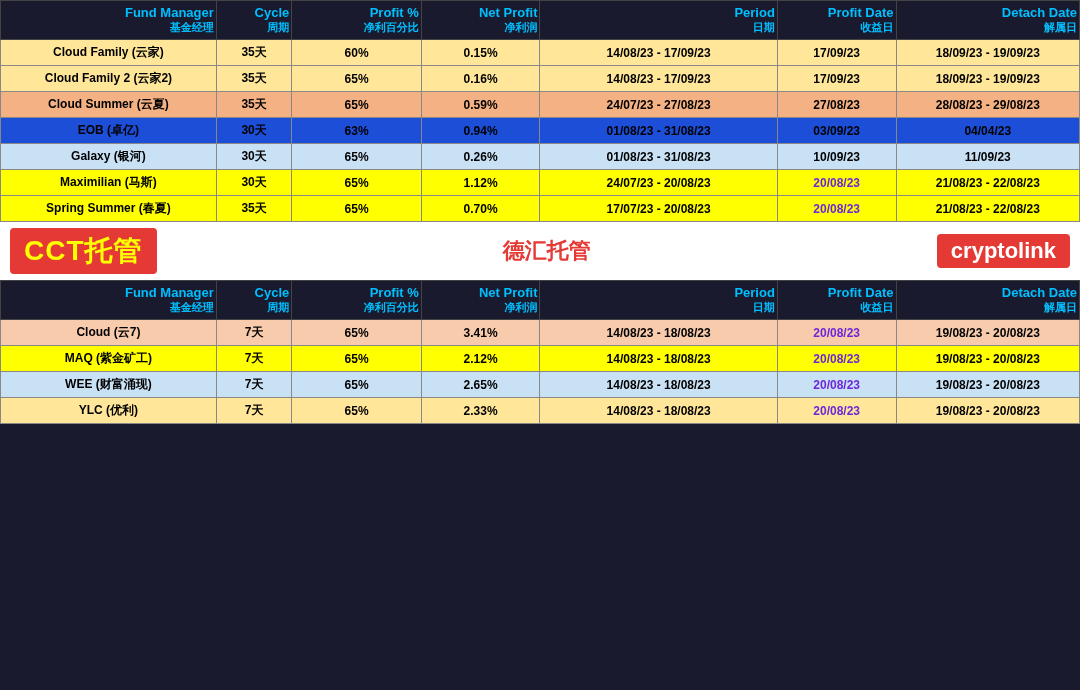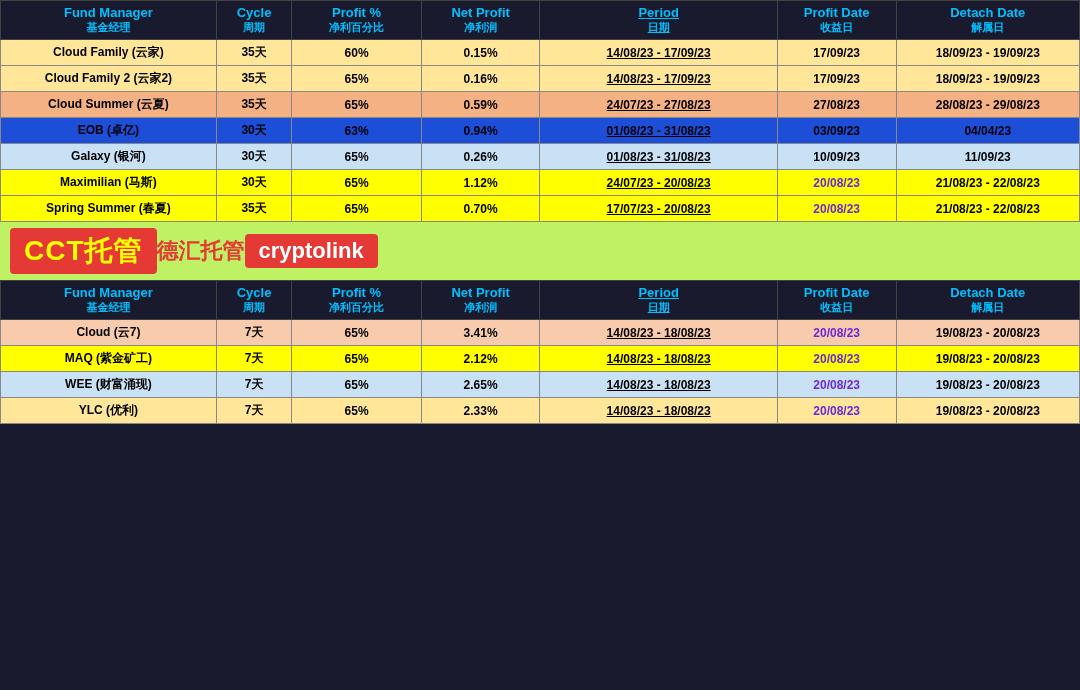--- a/index.html
+++ b/index.html
@@ -22,41 +22,41 @@
     }
     .table-wrapper {
       width: 100%;
       overflow: hidden;
     }
     th {
       background: #1a1a2e;
       color: #00bfff;
       font-size: 13px;
       font-weight: bold;
-      text-align: center;
+      text-align: right;
       padding: 4px 2px;
       border: 1px solid #444;
     }
     th .zh {
       display: block;
       font-size: 11px;
       color: #00bfff;
     }
     td {
       text-align: center;
       font-size: 12px;
       font-weight: bold;
       padding: 4px 2px;
       border: 1px solid #888;
     }
     .col-fund { width: 20%; }
     .col-cycle { width: 7%; }
     .col-profit { width: 12%; }
     .col-net { width: 11%; }
-    .col-period { width: 22%; text-decoration: underline; }
+    .col-period { width: 22%; }
     .col-pdate { width: 11%; }
     .col-ddate { width: 17%; }
 
     
     .row-alphax { background: #f8cbad; }
     .row-cloudfam { background: #ffe699; }
     .row-cloudfam2 { background: #ffe699; }
     .row-cloudsummer { background: #f4b183; }
     .row-eob { background: #1d4ed8; }
     .row-galaxy { background: #c9e1f5; }
@@ -72,23 +72,24 @@
 
     .highlight-date {
       color: #6d28d9;
       font-weight: 900;
       margin-top: 40px;
     }
 
     .section-divider {
       display: flex;
       align-items: center;
-      justify-content: flex-start;
+      justify-content: space-between;
       padding: 6px 10px;
-      background: #bef264;
+      background: #ffffff;
+      gap: 36px;
     }
     .cct-label {
       background: #e53935;
       color: #ffff00;
       font-size: 28px;
       font-weight: 900;
       padding: 4px 14px;
       border-radius: 4px;
       letter-spacing: 1px;
     }

